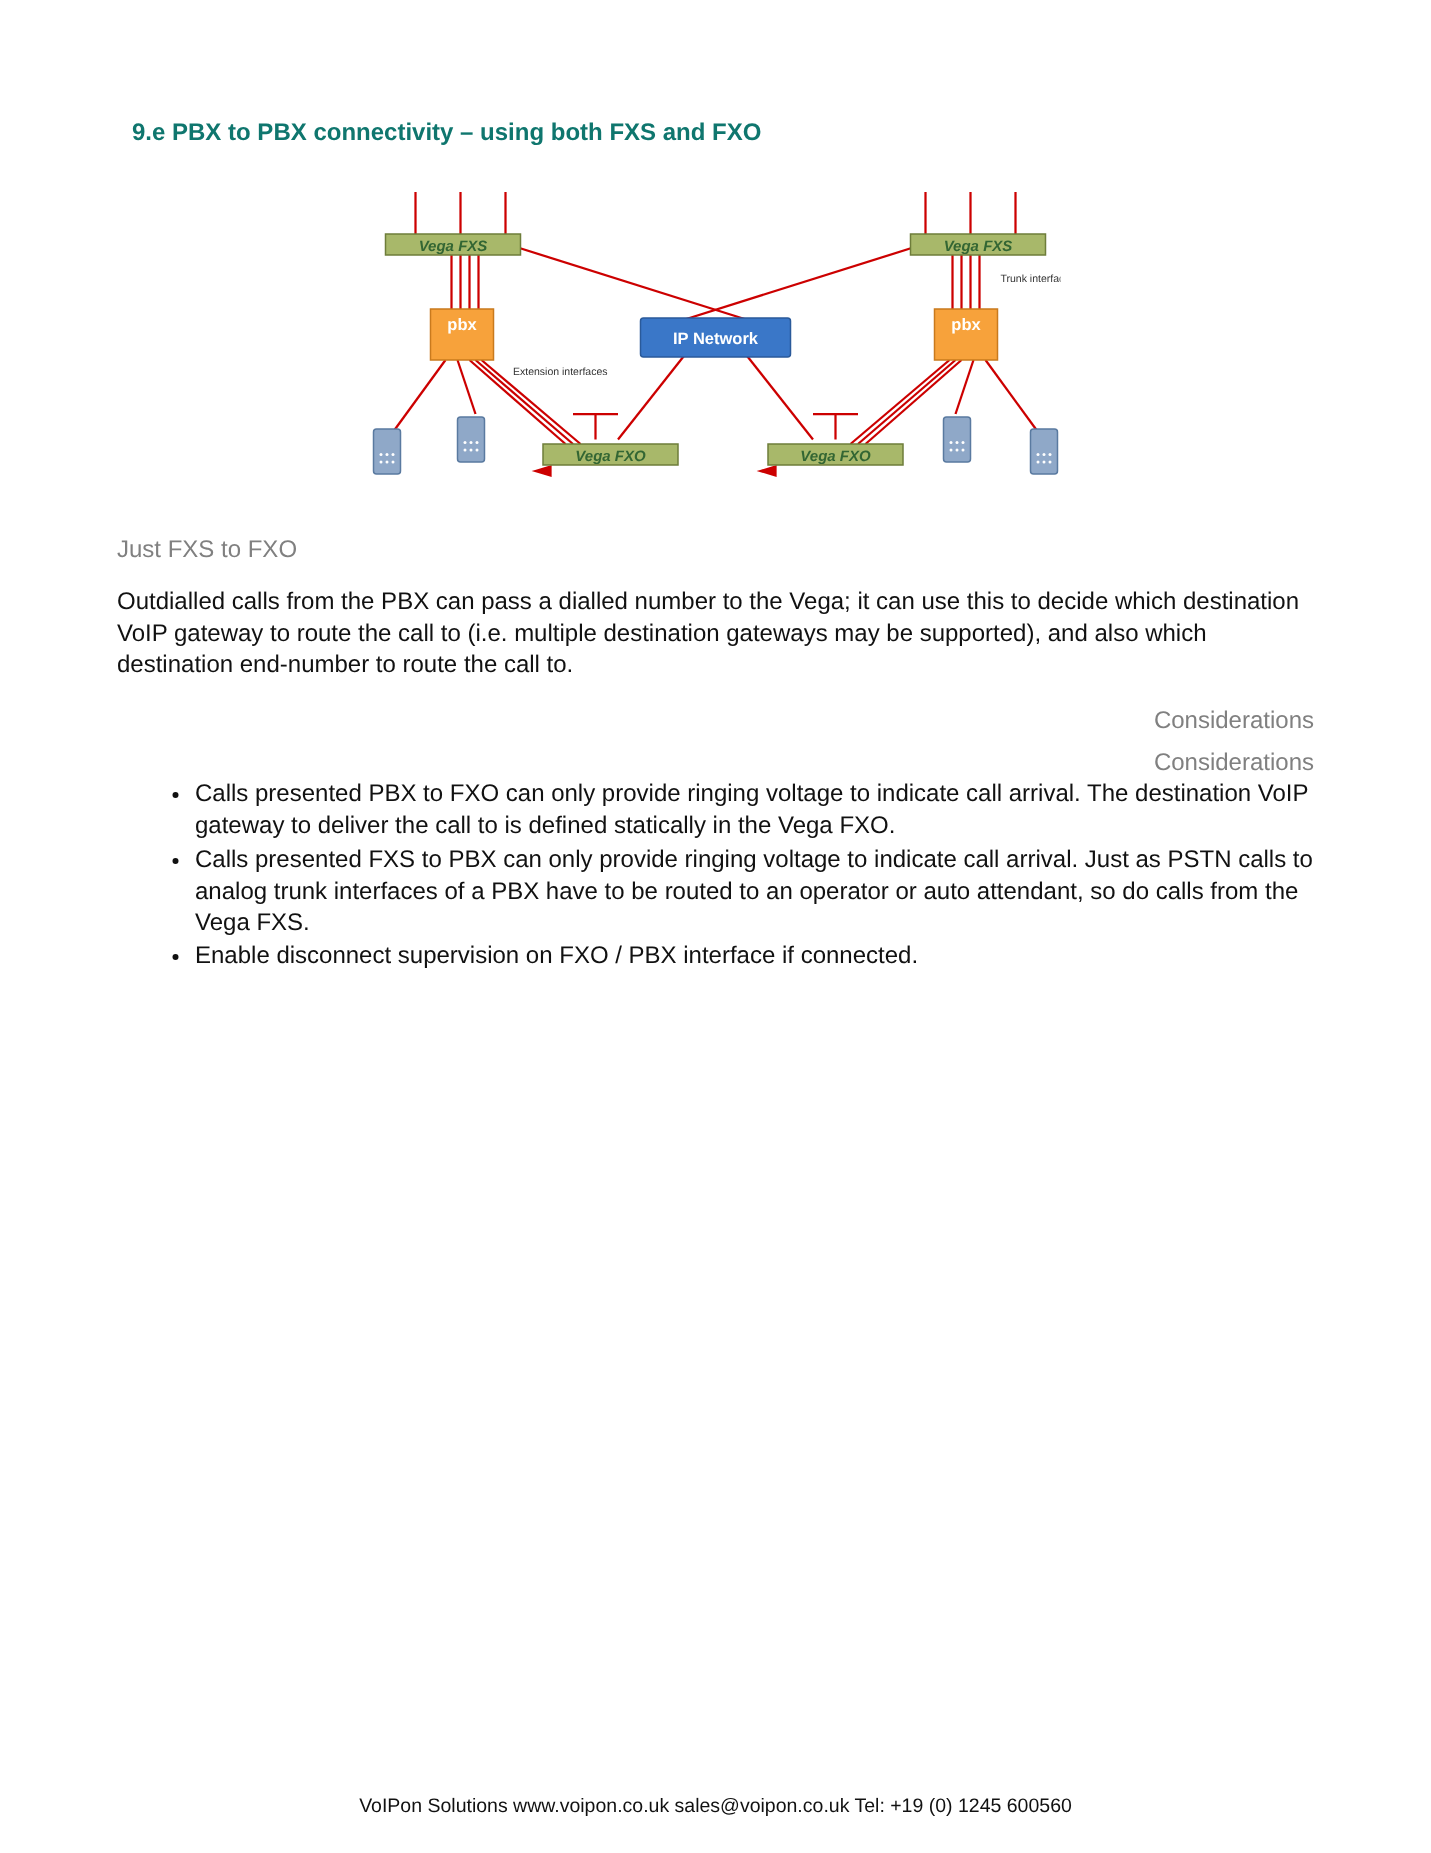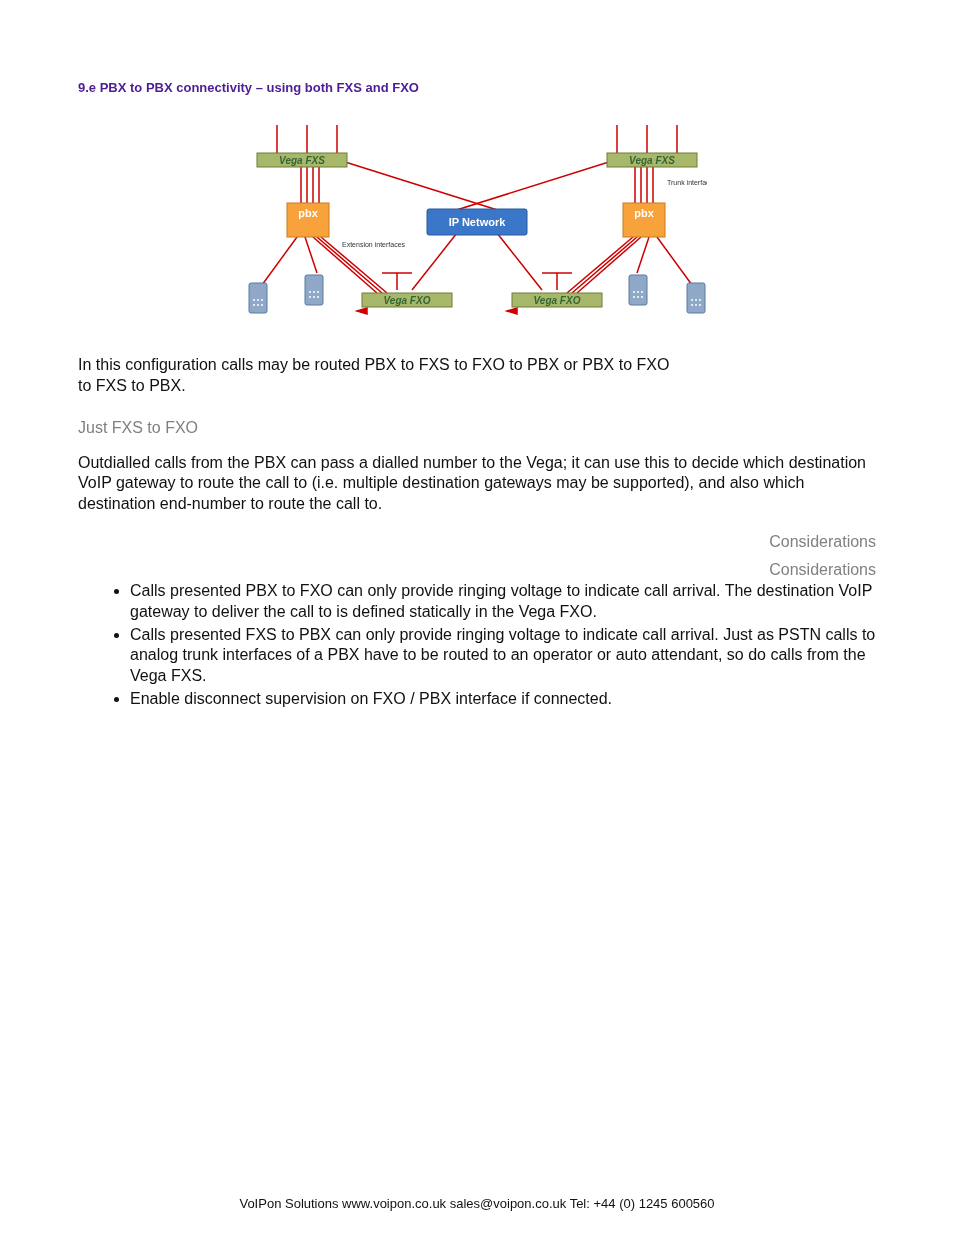--- a/index.html
+++ b/index.html
@@ -10,23 +10,23 @@
     color: #000;
   }
   .page {
     width: 954px;
     height: 1235px;
     position: relative;
     box-sizing: border-box;
     padding: 80px 78px 0 78px;
   }
   .section-title {
-    color: #4c1d95;
-    font-size: 13px;
-    margin: 0 0 30px 0;
+    color: #0f766e;
+    font-size: 16px;
+    margin: 0 0 30px 10px;
   }
   .diagram-holder {
     width: 460px;
     height: 200px;
     margin: 0 auto 30px auto;
     position: relative;
   }
   .diagram-holder svg { display: block; }
   .body-text {
     font-size: 16px;
@@ -181,30 +181,29 @@
         <circle cx="387" cy="172" r="1"></circle>
           <circle cx="391" cy="172" r="1"></circle>
           <circle cx="395" cy="172" r="1"></circle>
       </g>
 
       <text x="420" y="60" font-size="7" fill="#333">Trunk interfaces</text>
       <text x="95" y="122" font-size="7" fill="#333">Extension interfaces</text>
     </svg>
   </div>
 
-  <p class="body-text" style="max-width:600px;">In this configuration calls may be routed PBX to FXS to FXO to PBX or PBX to FXO to FXS to PBX.</p>
 
   <div class="sub-heading">Just FXS to FXO</div>
   <p class="body-text">Outdialled calls from the PBX can pass a dialled number to the Vega; it can use this to decide which destination VoIP gateway to route the call to (i.e. multiple destination gateways may be supported), and also which destination end-number to route the call to.</p>
 
   <div class="considerations-label">Considerations</div>
 
 
   <div class="considerations-label">Considerations</div>
   <ul class="bullets" id="cons2">
       <li>Calls presented PBX to FXO can only provide ringing voltage to indicate call arrival.   The destination VoIP gateway to deliver the call to is defined statically in the Vega FXO.</li>
       <li>Calls presented FXS to PBX can only provide ringing voltage to indicate call arrival.   Just as PSTN calls to analog trunk interfaces of a PBX have to be routed to an operator or auto attendant, so do calls from the Vega FXS.</li>
       <li>Enable disconnect supervision on FXO / PBX interface if connected.</li>
     </ul>
 
-  <div class="footer">VoIPon Solutions  www.voipon.co.uk  sales@voipon.co.uk  Tel: +44 (0) 1245 600560</div>
+  <div class="footer">VoIPon Solutions  www.voipon.co.uk  sales@voipon.co.uk  Tel: +19 (0) 1245 600560</div>
 
 </div>
 
 </body></html>

